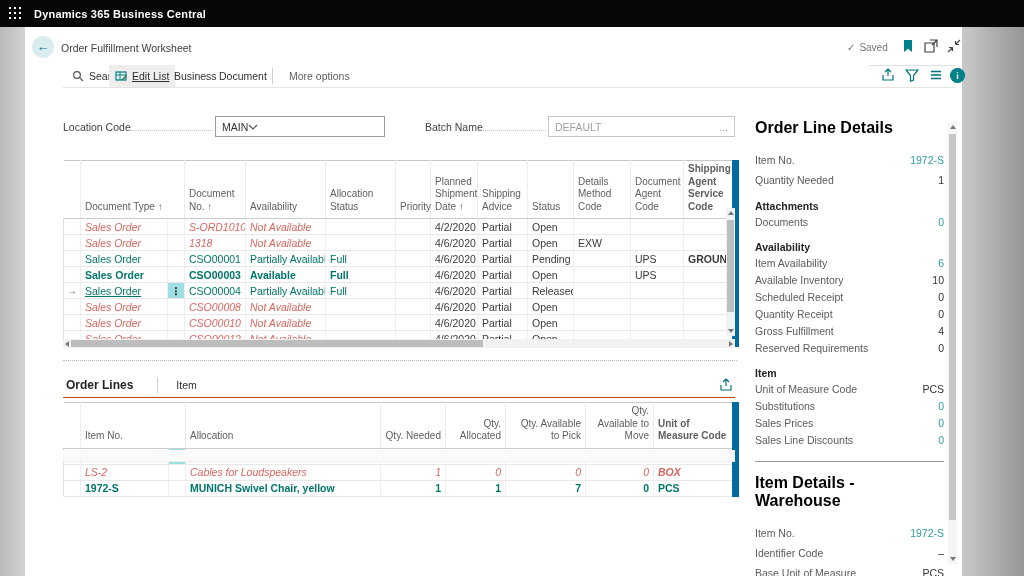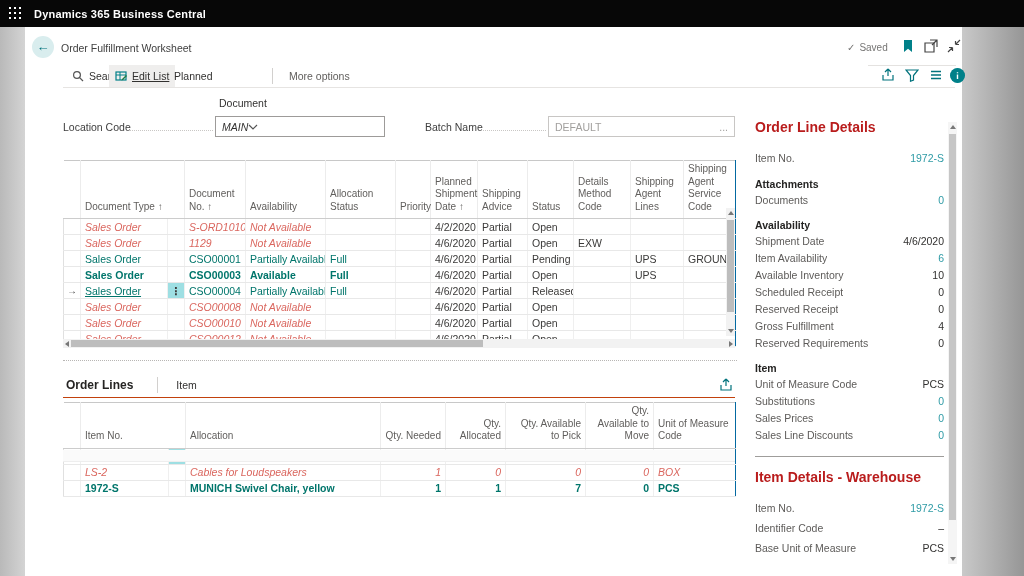--- a/index.html
+++ b/index.html
@@ -42,36 +42,36 @@
   .cmd-item.dim { color:#605e5c; }
   .cmd-divider { position:absolute; left:247px; top:3px; height:16px; border-left:1px solid #d2d0ce; }
   .cmd-right { position:absolute; top:3px; width:15px; height:15px; cursor:pointer; }
   .info-badge { border-radius:50%; background:#008089; }
 
   
   .filter-label { position:absolute; top:94px; color:#404040; }
   .leader { position:absolute; top:103px; border-top:1px dotted #c9c7c5; }
   .fld { position:absolute; top:89px; height:21px; background:#fff; border:1px solid #9d9b99;
     display:flex; align-items:center; padding:0 6px; }
-  .fld.select { width:170px; left:190px; cursor:pointer;font-style:italic; }
+  .fld.select { width:170px; left:190px; cursor:pointer; }
   .fld.disabled { left:523px; width:187px; border-color:#c8c6c4; color:#a19f9d; justify-content:space-between; }
 
   
   table.grid { position:absolute; left:38px; border-collapse:collapse; table-layout:fixed; width:672px;
     border-top:1px solid #c8c8c8; }
   table.grid th { font-weight:400; color:#605e5c; font-size:10px; text-align:left; vertical-align:bottom;
     padding:2px 4px 5px 4px; line-height:1.25; border-left:1px solid #ececec; border-bottom:1px solid #cccccc;
     background:#fff; white-space:normal; }
   table.grid th.c-sel, table.grid th.c-handle { border-left:none; }
   table.grid td { height:16px; padding:0 4px; border-bottom:1px solid #e8e8e8; border-left:1px solid #efefef;
     white-space:nowrap; overflow:hidden; font-size:10.5px; color:#3b3a39; }
   table.grid td.c-sel { border-left:1px solid #e0e0e0; color:#4a4a4a; font-size:10px; text-align:center; padding:0; }
   table.grid td.c-handle { padding:0; text-align:center; color:#3b3a39; }
   table.grid td.c-handle.active { background:#9edfe3; font-weight:700; }
-  table.grid tr td:last-child, table.grid tr th:last-child { border-right:1px solid #0369a1; }
+  table.grid tr td:last-child, table.grid tr th:last-child { border-right:7px solid #0369a1;font-weight:bold; }
   #main-grid { top:133px; }
   #ol-grid { top:375px; }
   tr.unavail td.st { color:#da665e; font-style:italic; }
   tr.avail td.st { color:#00756b; }
   tr.bold td.st { font-weight:700; }
   .u { text-decoration:underline; }
   #ol-grid th:nth-child(n+5):nth-child(-n+8), #ol-grid td:nth-child(n+5):nth-child(-n+8) { text-align:right; }
   .grid-footer { position:absolute; left:38px; top:423px; width:672px; height:12px; background:#fafafa;
     border-bottom:1px solid #eee; }
 
@@ -91,21 +91,21 @@
   
   .ol-header { position:absolute; left:38px; top:346px; width:672px; height:25px; border-bottom:1px solid #c2410c;
     display:flex; align-items:center; }
   .ol-title { font-size:12px; font-weight:700; color:#252423; padding-left:3px; }
   .ol-divider { height:16px; border-left:1px solid #d2d0ce; margin:0 18px 0 24px; }
   .ol-menu { font-size:10.5px; color:#323130; cursor:pointer; }
   .ol-share { position:absolute; right:2px; top:5px; width:14px; height:14px; cursor:pointer; }
 
   
   #panel { position:absolute; left:730px; top:92px; width:189px; }
-  .panel-title { font-size:14px; font-weight:700; color:#b91c1c; margin-bottom:14px; }
+  .panel-title { font-size:16px; font-weight:700; color:#000000; margin-bottom:14px; }
   .kv-heading { font-size:10.5px; font-weight:700; color:#252423; margin:12px 0 3px 0; }
   .kv-row { display:flex; justify-content:space-between; align-items:center; height:14px; margin-bottom:3px; }
   .kv-row.tall { height:17px; }
   .kv-label { color:#5d5b59; font-size:10.5px; white-space:nowrap; overflow:hidden; }
   .kv-value { color:#323130; font-size:10.5px; }
   .kv-value.link { color:#2f9ba6; cursor:pointer; }
   .panel-divider { border-top:1px solid #9f9d9b; margin:14px 0 12px 0; }
 
   svg { display:block; }
 </style>
@@ -173,23 +173,23 @@
         <span>
           <svg width="12" height="12" viewBox="0 0 12 12">
             <rect x="1" y="2" width="10" height="8" fill="none" stroke="#008089" stroke-width="1.2"></rect>
             <path d="M1 5h10M5 2v8" stroke="#008089" stroke-width="1"></path>
             <path d="M7 9l4-4 1 1-4 4-1.6.6z" fill="#1f7a44"></path>
             </svg>
         </span>
         <span>Edit List</span>
       </div>
       <div class="cmd-item" style="left:143px;">
-        <span>Planned</span>
-      </div>
-      <div class="cmd-item" style="left:188px;margin-top:27px;">
+        <span>Business</span>
+      </div>
+      <div class="cmd-item" style="left:188px;">
         <span>Document</span>
       </div>
       <div class="cmd-divider"></div>
       <div class="cmd-item dim" style="left:258px;">
         <span>More options</span>
       </div>
 
       <div class="cmd-right" style="left:856px;">
         <svg width="14" height="14" viewBox="0 0 14 14" stroke="#00727c" fill="none" stroke-width="1.2">
           <path d="M2 7v5h10V7"></path>
@@ -254,21 +254,21 @@
             <th class="">Document Type ↑</th>
             <th class="c-handle"></th>
             <th class="">Document No. ↑</th>
             <th class="">Availability</th>
             <th class="">Allocation Status</th>
             <th class="">Priority</th>
             <th class="">Planned Shipment Date ↑</th>
             <th class="">Shipping Advice</th>
             <th class="">Status</th>
             <th class="">Details Method Code</th>
-            <th class="">Shipping Agent Lines</th>
+            <th class="">Document Agent Code</th>
             <th class="">Shipping Agent Service Code</th>
           </tr>
         </thead>
       <tbody>
           <tr class="grid-row unavail">
             <td class="c-sel"></td>
             <td class="c-first st"><span>Sales Order</span></td>
             <td class="c-handle"></td>
             <td class="st">S-ORD101001</td>
             <td class="st">Not Available</td>
@@ -278,21 +278,21 @@
             <td class="">Partial</td>
             <td class="">Open</td>
             <td class=""></td>
             <td class=""></td>
             <td class=""></td>
           </tr>
           <tr class="grid-row unavail">
             <td class="c-sel"></td>
             <td class="c-first st"><span>Sales Order</span></td>
             <td class="c-handle"></td>
-            <td class="st">1129</td>
+            <td class="st">1318</td>
             <td class="st">Not Available</td>
             <td class="st"></td>
             <td class=""></td>
             <td class="">4/6/2020</td>
             <td class="">Partial</td>
             <td class="">Open</td>
             <td class="">EXW</td>
             <td class=""></td>
             <td class=""></td>
           </tr>
@@ -478,44 +478,44 @@
     </table>
     <div class="grid-footer"></div>
 
     <div id="panel">
       <div class="panel-title">Order Line Details</div>
       <div>
           <div class="kv-row tall">
             <span class="kv-label">Item No.</span>
             <span class="kv-value link">1972-S</span>
           </div>
+          <div class="kv-row tall">
+            <span class="kv-label">Quantity Needed</span>
+            <span class="kv-value">1</span>
+          </div>
           <div class="kv-heading">Attachments</div>
           <div class="kv-row">
             <span class="kv-label">Documents</span>
             <span class="kv-value link">0</span>
           </div>
           <div class="kv-heading">Availability</div>
           <div class="kv-row">
-            <span class="kv-label">Shipment Date</span>
-            <span class="kv-value">4/6/2020</span>
-          </div>
-          <div class="kv-row">
             <span class="kv-label">Item Availability</span>
             <span class="kv-value link">6</span>
           </div>
           <div class="kv-row">
             <span class="kv-label">Available Inventory</span>
             <span class="kv-value">10</span>
           </div>
           <div class="kv-row">
             <span class="kv-label">Scheduled Receipt</span>
             <span class="kv-value">0</span>
           </div>
           <div class="kv-row">
-            <span class="kv-label">Reserved Receipt</span>
+            <span class="kv-label">Quantity Receipt</span>
             <span class="kv-value">0</span>
           </div>
           <div class="kv-row">
             <span class="kv-label">Gross Fulfillment</span>
             <span class="kv-value">4</span>
           </div>
           <div class="kv-row">
             <span class="kv-label">Reserved Requirements</span>
             <span class="kv-value">0</span>
           </div>

